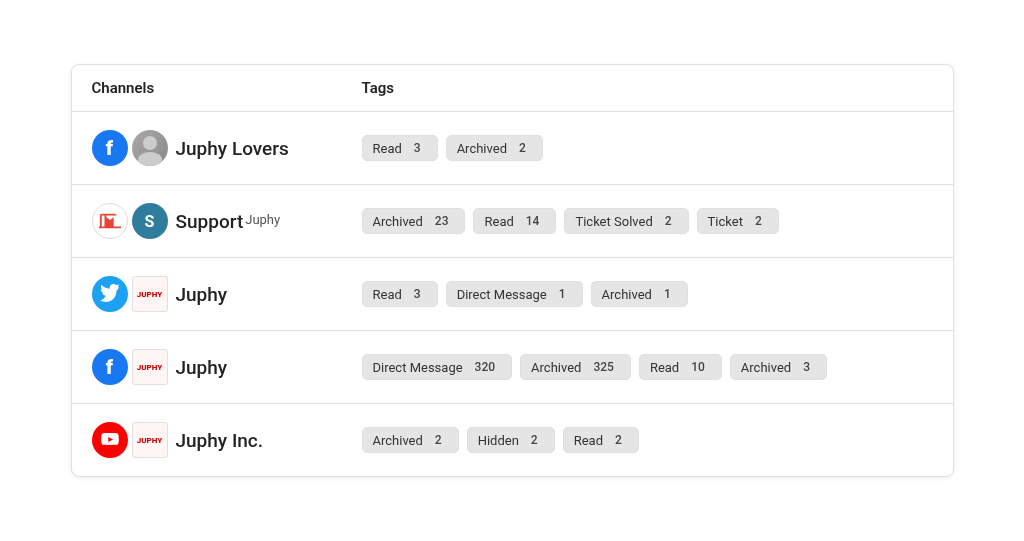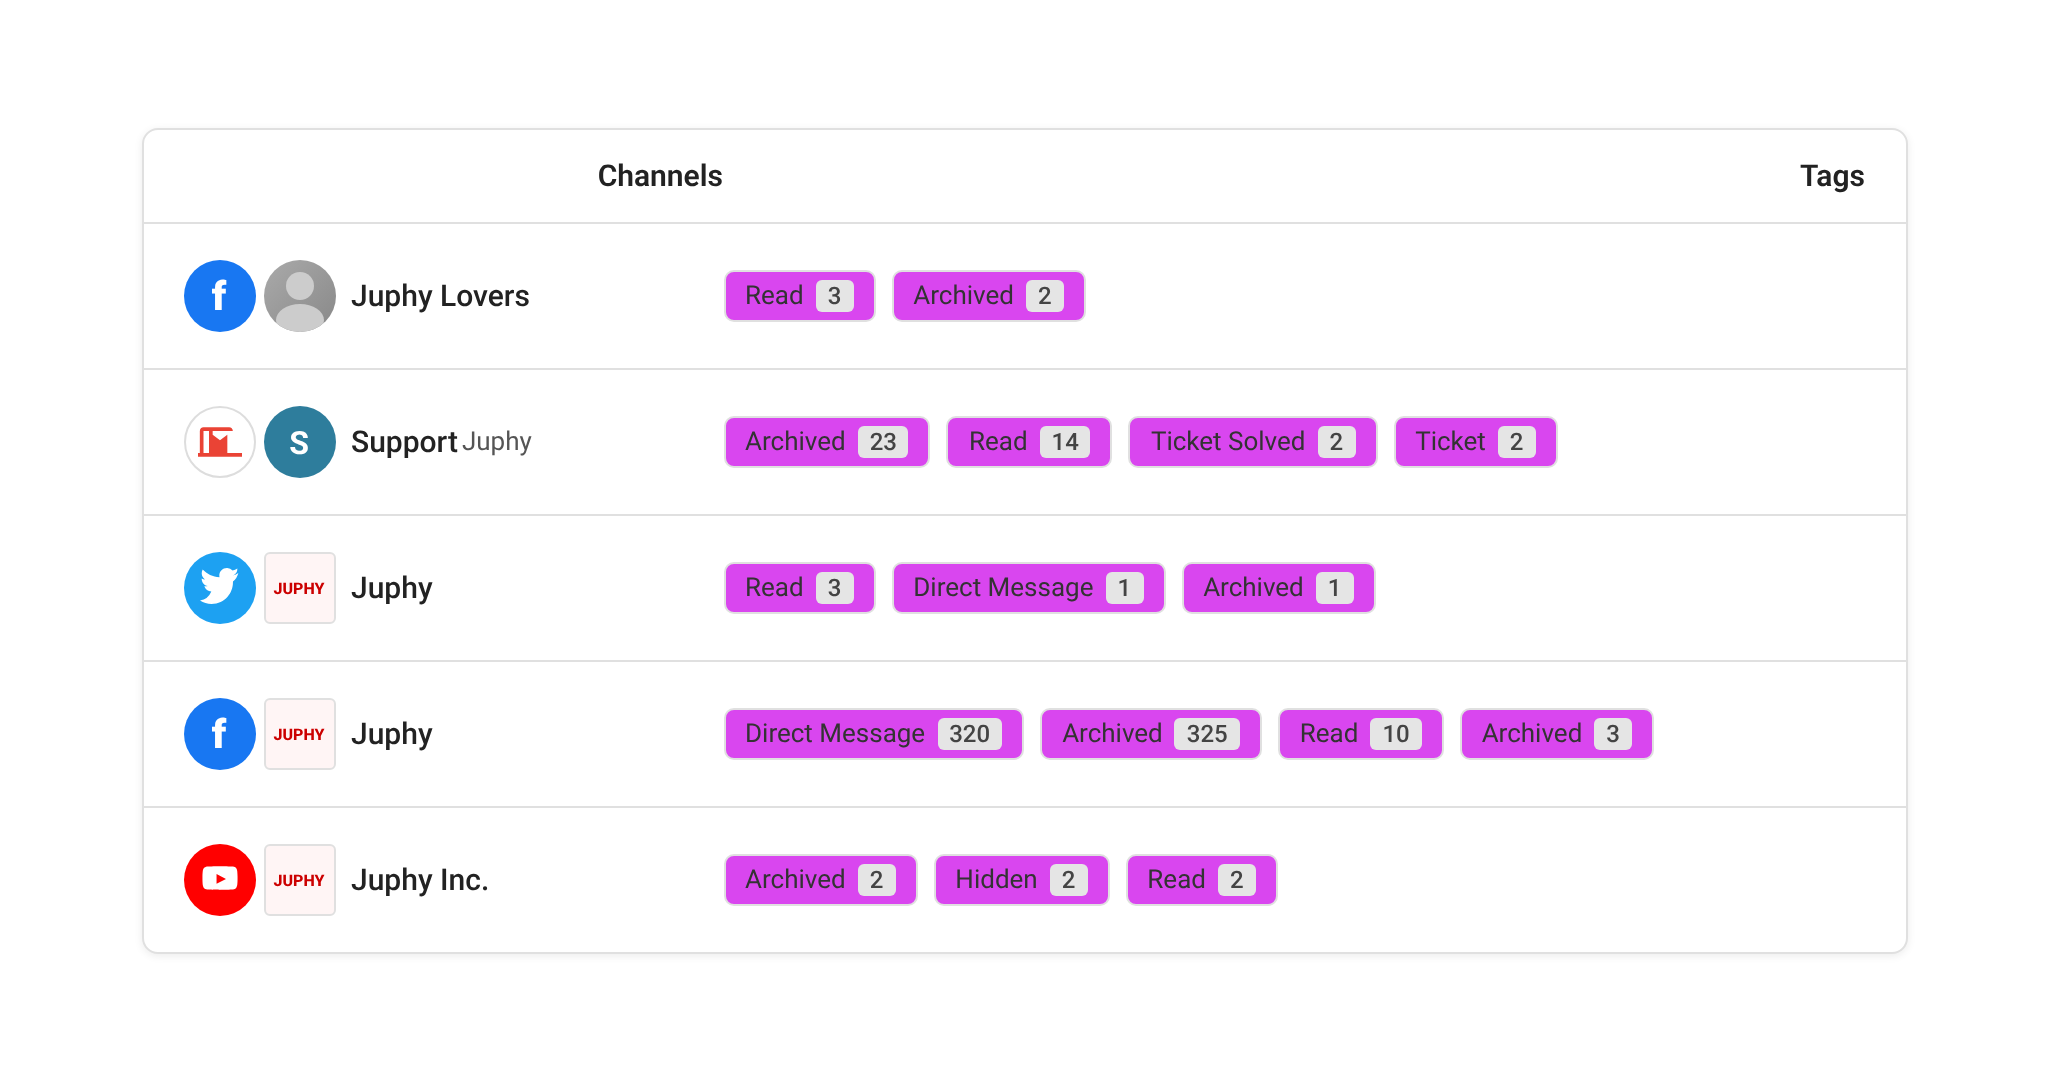--- a/index.html
+++ b/index.html
@@ -12,21 +12,20 @@
       min-height: 100vh;
       padding: 20px;
     }
     .table-container {
       width: 883px;
       border: 1px solid #e0e0e0;
       border-radius: 8px;
       overflow: hidden;
       background: #fff;
       box-shadow: 0 1px 4px rgba(0,0,0,0.08);
-      text-align: right;
     }
     .table-header {
       display: grid;
       grid-template-columns: 270px 1fr;
       padding: 14px 20px;
       border-bottom: 1px solid #e0e0e0;
     }
     .col-header {
       font-size: 15px;
       font-weight: 600;
@@ -47,21 +46,21 @@
       align-items: center;
       gap: 8px;
       flex-wrap: wrap;
     }
     .channel-icons {
       display: flex;
       align-items: center;
       gap: 4px;
     }
     .channel-name {
-      font-size: 15px;
+      font-size: 19px;
       font-weight: 500;
       color: #222;
     }
     .channel-sub {
       font-size: 13px;
       color: #555;
       width: 100%;
       margin-top: 2px;
       padding-left: 2px;
     }
@@ -123,21 +122,21 @@
     .tags-cell {
       display: flex;
       flex-wrap: wrap;
       gap: 8px;
       align-items: center;
     }
     .tag {
       display: inline-flex;
       align-items: center;
       gap: 6px;
-      background: #d946ef;
+      background: #e5e5e5;
       border: 1px solid #e0e0e0;
       border-radius: 5px;
       padding: 4px 10px;
       font-size: 13px;
       color: #333;
     }
     .tag-count {
       background: #e5e5e5;
       border-radius: 3px;
       padding: 1px 6px;

